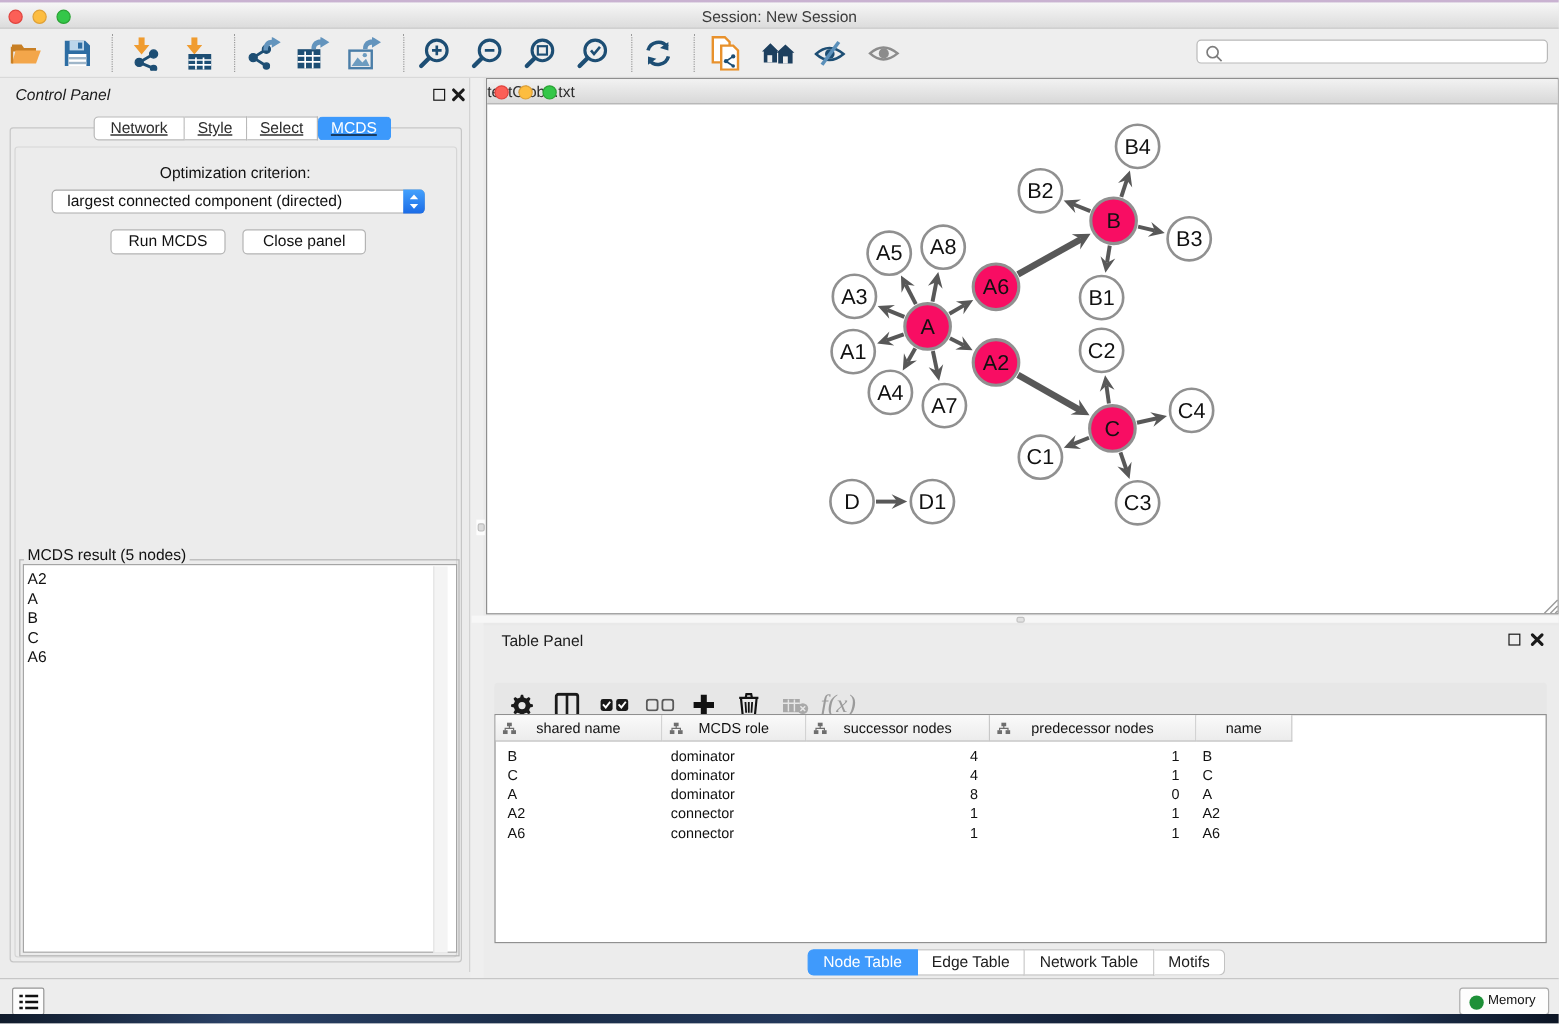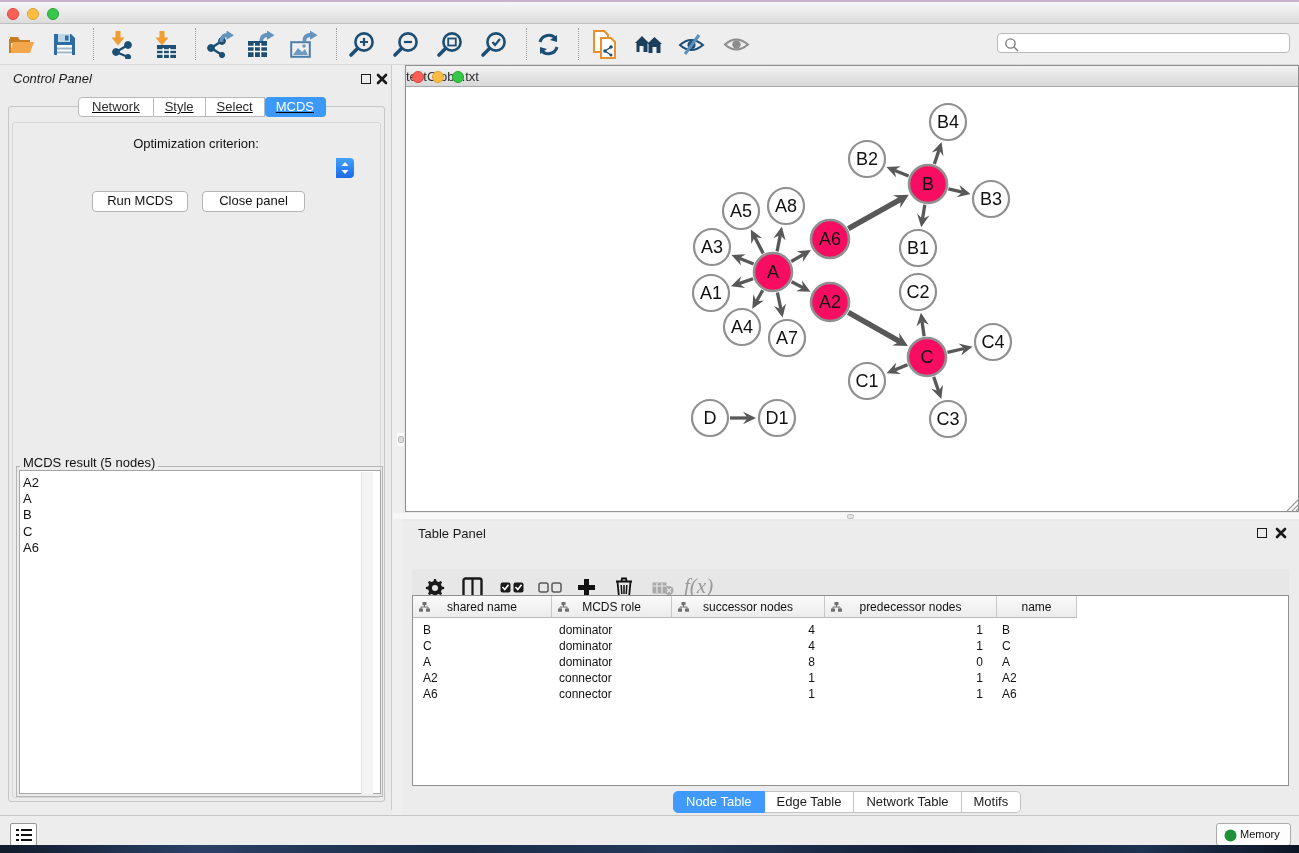--- a/index.html
+++ b/index.html
@@ -68,20 +68,21 @@
 #wallpaper { left:0; top:845px; width:1299px; height:8px;
   background:linear-gradient(90deg,#101b2b,#2a4166 15%,#1a2c47 35%,#24395c 52%,#131f35 72%,#1e3251 88%,#0c1524); }
 svg { display:block; }
 </style>
 </head>
 <body>
 <div id="titlebar" class="abs">
   <div class="tl" style="left:7px;background:#fc5f57;border:1px solid #e0443e;"></div>
   <div class="tl" style="left:27px;background:#fdbd40;border:1px solid #dfa137;"></div>
   <div class="tl" style="left:47px;background:#34c749;border:1px solid #2aa334;"></div>
+  <div class="title">Session: New Session</div>
 </div>
 <div id="toolbar" class="abs">
   <div class="tsep" style="left:93px"></div>
   <div class="tsep" style="left:195px"></div>
   <div class="tsep" style="left:336px"></div>
   <div class="tsep" style="left:526px"></div>
   <div class="tsep" style="left:578px"></div>
 
   <svg class="abs" style="left:8px;top:9px" width="28" height="24" viewBox="0 0 28 24">
     <path d="M2 4 L10 4 L12 7 L22 7 L22 10 L2 10 Z" fill="#c87f24"></path>
@@ -215,20 +216,21 @@
   </svg>
   <div id="cp-outer"></div>
   <div id="cp-inner"></div>
   <div class="tabrow">
     <div class="tab first" style="padding:0 13px;">Network</div>
     <div class="tab">Style</div>
     <div class="tab">Select</div>
     <div class="tab sel">MCDS</div>
   </div>
   <div id="optlabel">Optimization criterion:</div>
+  <div id="dropdown">largest connected component (directed)</div>
   <div id="dropstep">
     <svg width="18" height="20" viewBox="0 0 18 20">
       <path d="M9 4 L12.5 8 L5.5 8 Z" fill="#fff"></path>
       <path d="M9 16 L12.5 12 L5.5 12 Z" fill="#fff"></path>
     </svg>
   </div>
   <div class="btn" style="left:92px;width:96px;">Run MCDS</div>
   <div class="btn" style="left:202px;width:103px;">Close panel</div>
   <div id="fieldset"></div>
   <div id="legend">MCDS result (5 nodes)</div>

